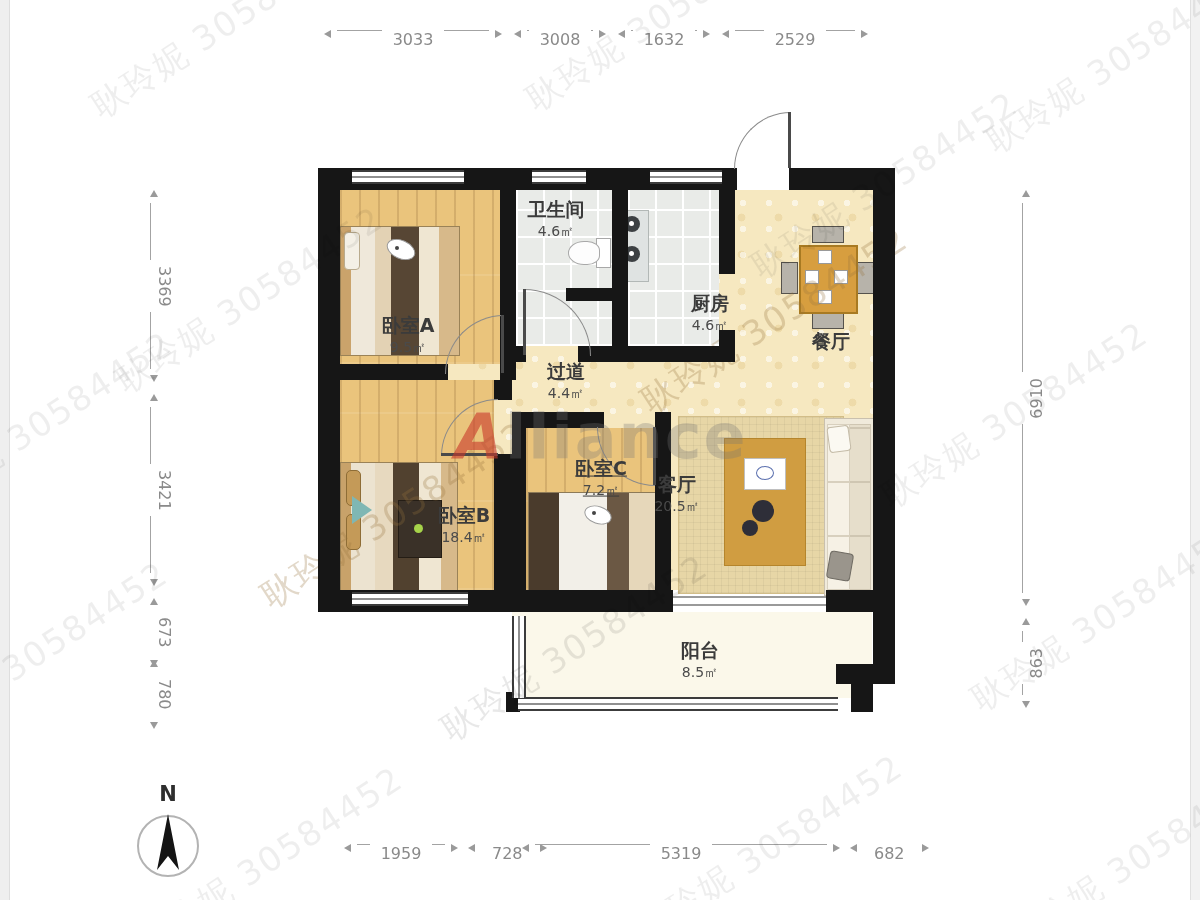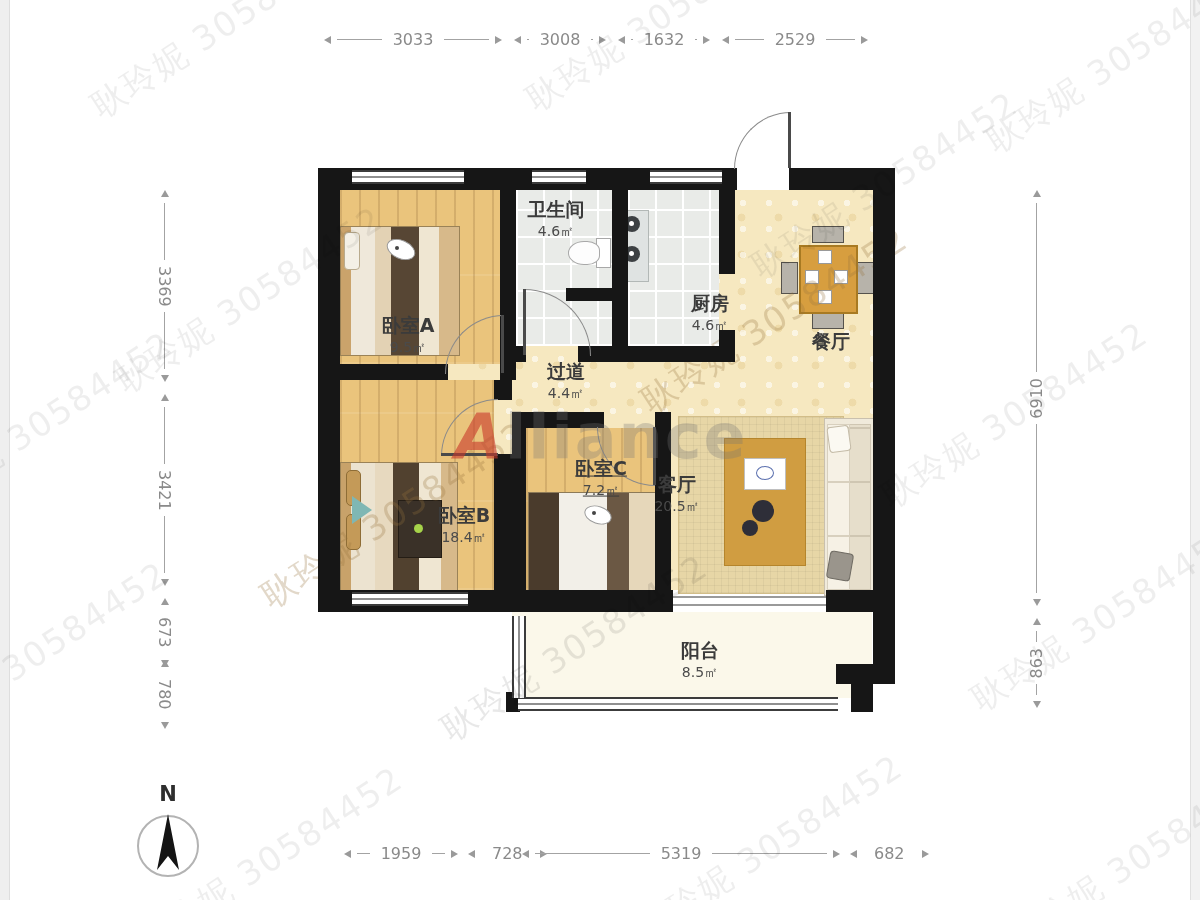--- a/index.html
+++ b/index.html
@@ -30,21 +30,21 @@
   .arc{z-index:51;}
   .arc-tl{border-top:1.6px solid #8a8a8a;border-left:1.6px solid #8a8a8a;border-top-left-radius:100%;}
   .arc-tr{border-top:1.6px solid #8a8a8a;border-right:1.6px solid #8a8a8a;border-top-right-radius:100%;}
   .arc-bl{border-bottom:1.6px solid #8a8a8a;border-left:1.6px solid #8a8a8a;border-bottom-left-radius:100%;}
   
   .room-label{z-index:60;display:flex;flex-direction:column;align-items:center;transform:translate(-50%,-50%);
               color:#3b3b3b;text-align:right;line-height:1.3;white-space:nowrap;}
   .room-label .rname{font-size:19px;font-weight:600;}
   .room-label .rarea{font-size:14px;color:#4a4a4a;}
   
-  .dim{display:flex;align-items:center;color:#8a8a8a;font-size:16px;z-index:10;gap:6px;}
+  .dim{display:flex;color:#8a8a8a;font-size:16px;z-index:10;gap:6px;}
   .dim .ln{flex:1;height:1px;background:#a3a3a3;}
   .dim .lbl{margin:0 5px;white-space:nowrap;}
   .aL{width:0;height:0;border:4px solid transparent;border-right:7px solid #9a9a9a;}
   .aR{width:0;height:0;border:4px solid transparent;border-left:7px solid #9a9a9a;}
   .dimv{flex-direction:column;}
   .dimv .ln{width:1px;height:auto;flex:1;background:#a3a3a3;}
   .aU{width:0;height:0;border:4px solid transparent;border-bottom:7px solid #9a9a9a;}
   .aD{width:0;height:0;border:4px solid transparent;border-top:7px solid #9a9a9a;}
   .vlbl{writing-mode:vertical-rl;margin:5px 0;white-space:nowrap;}
   .flip{transform:rotate(180deg);}

